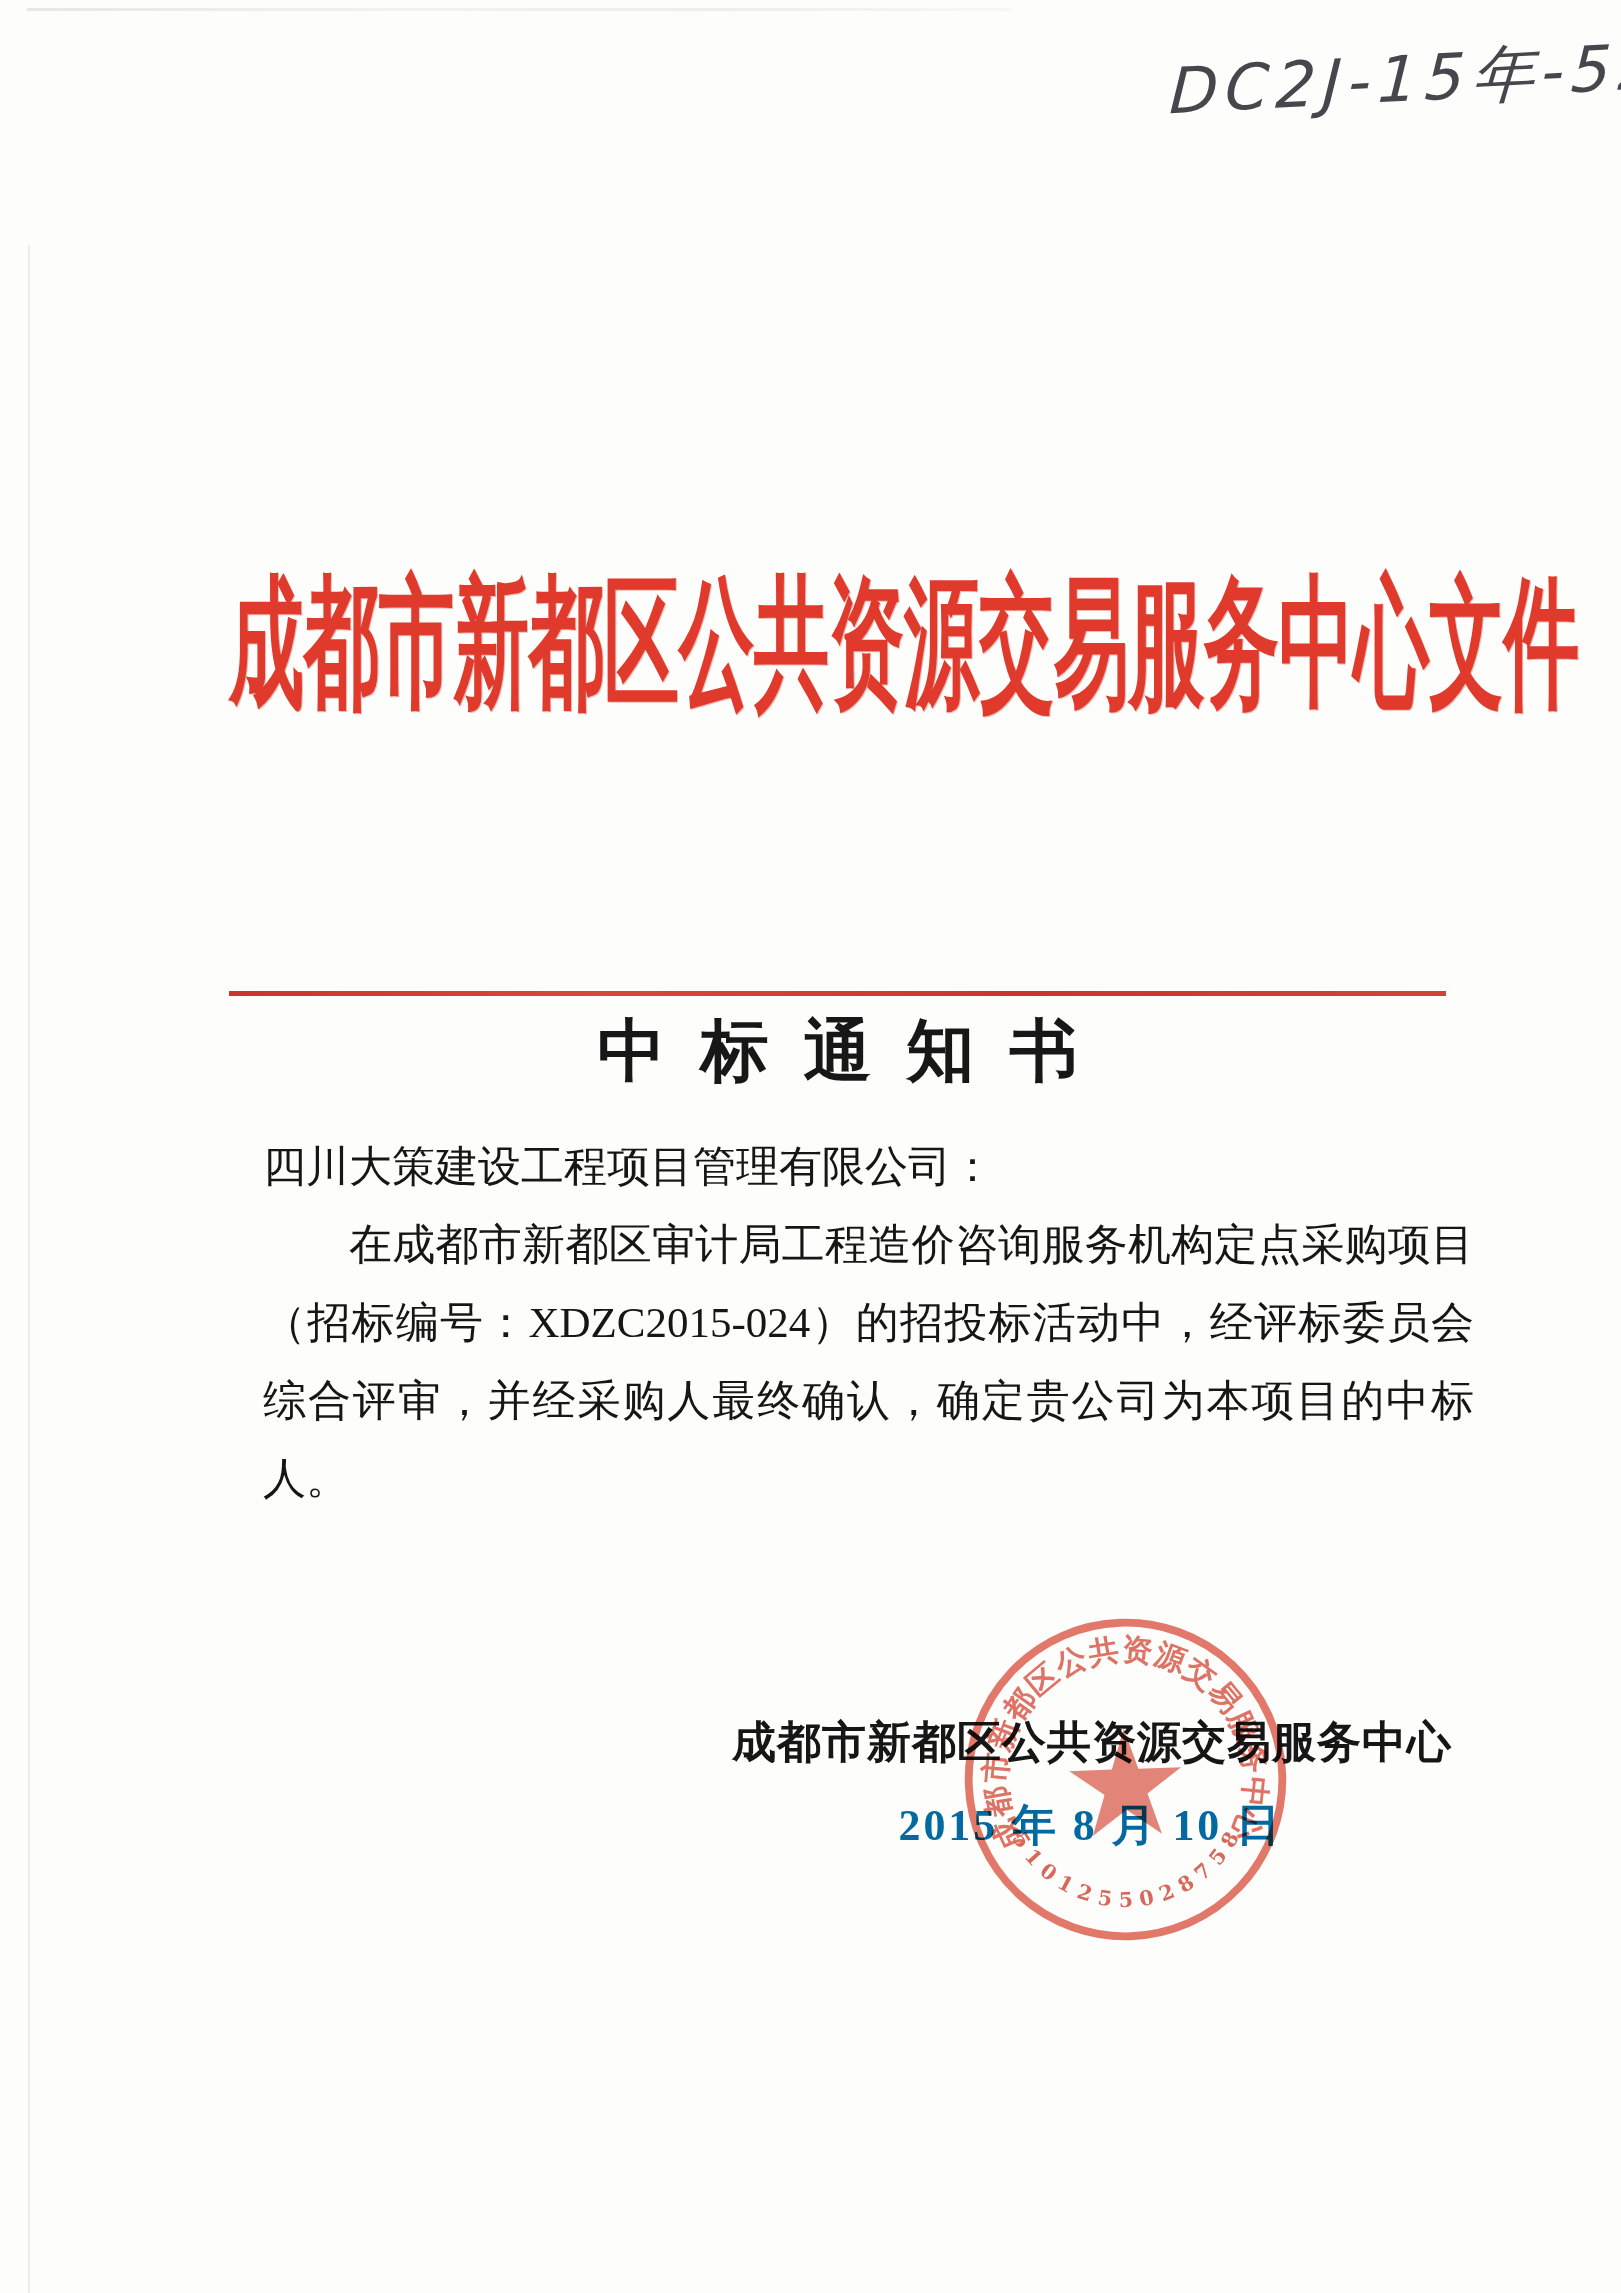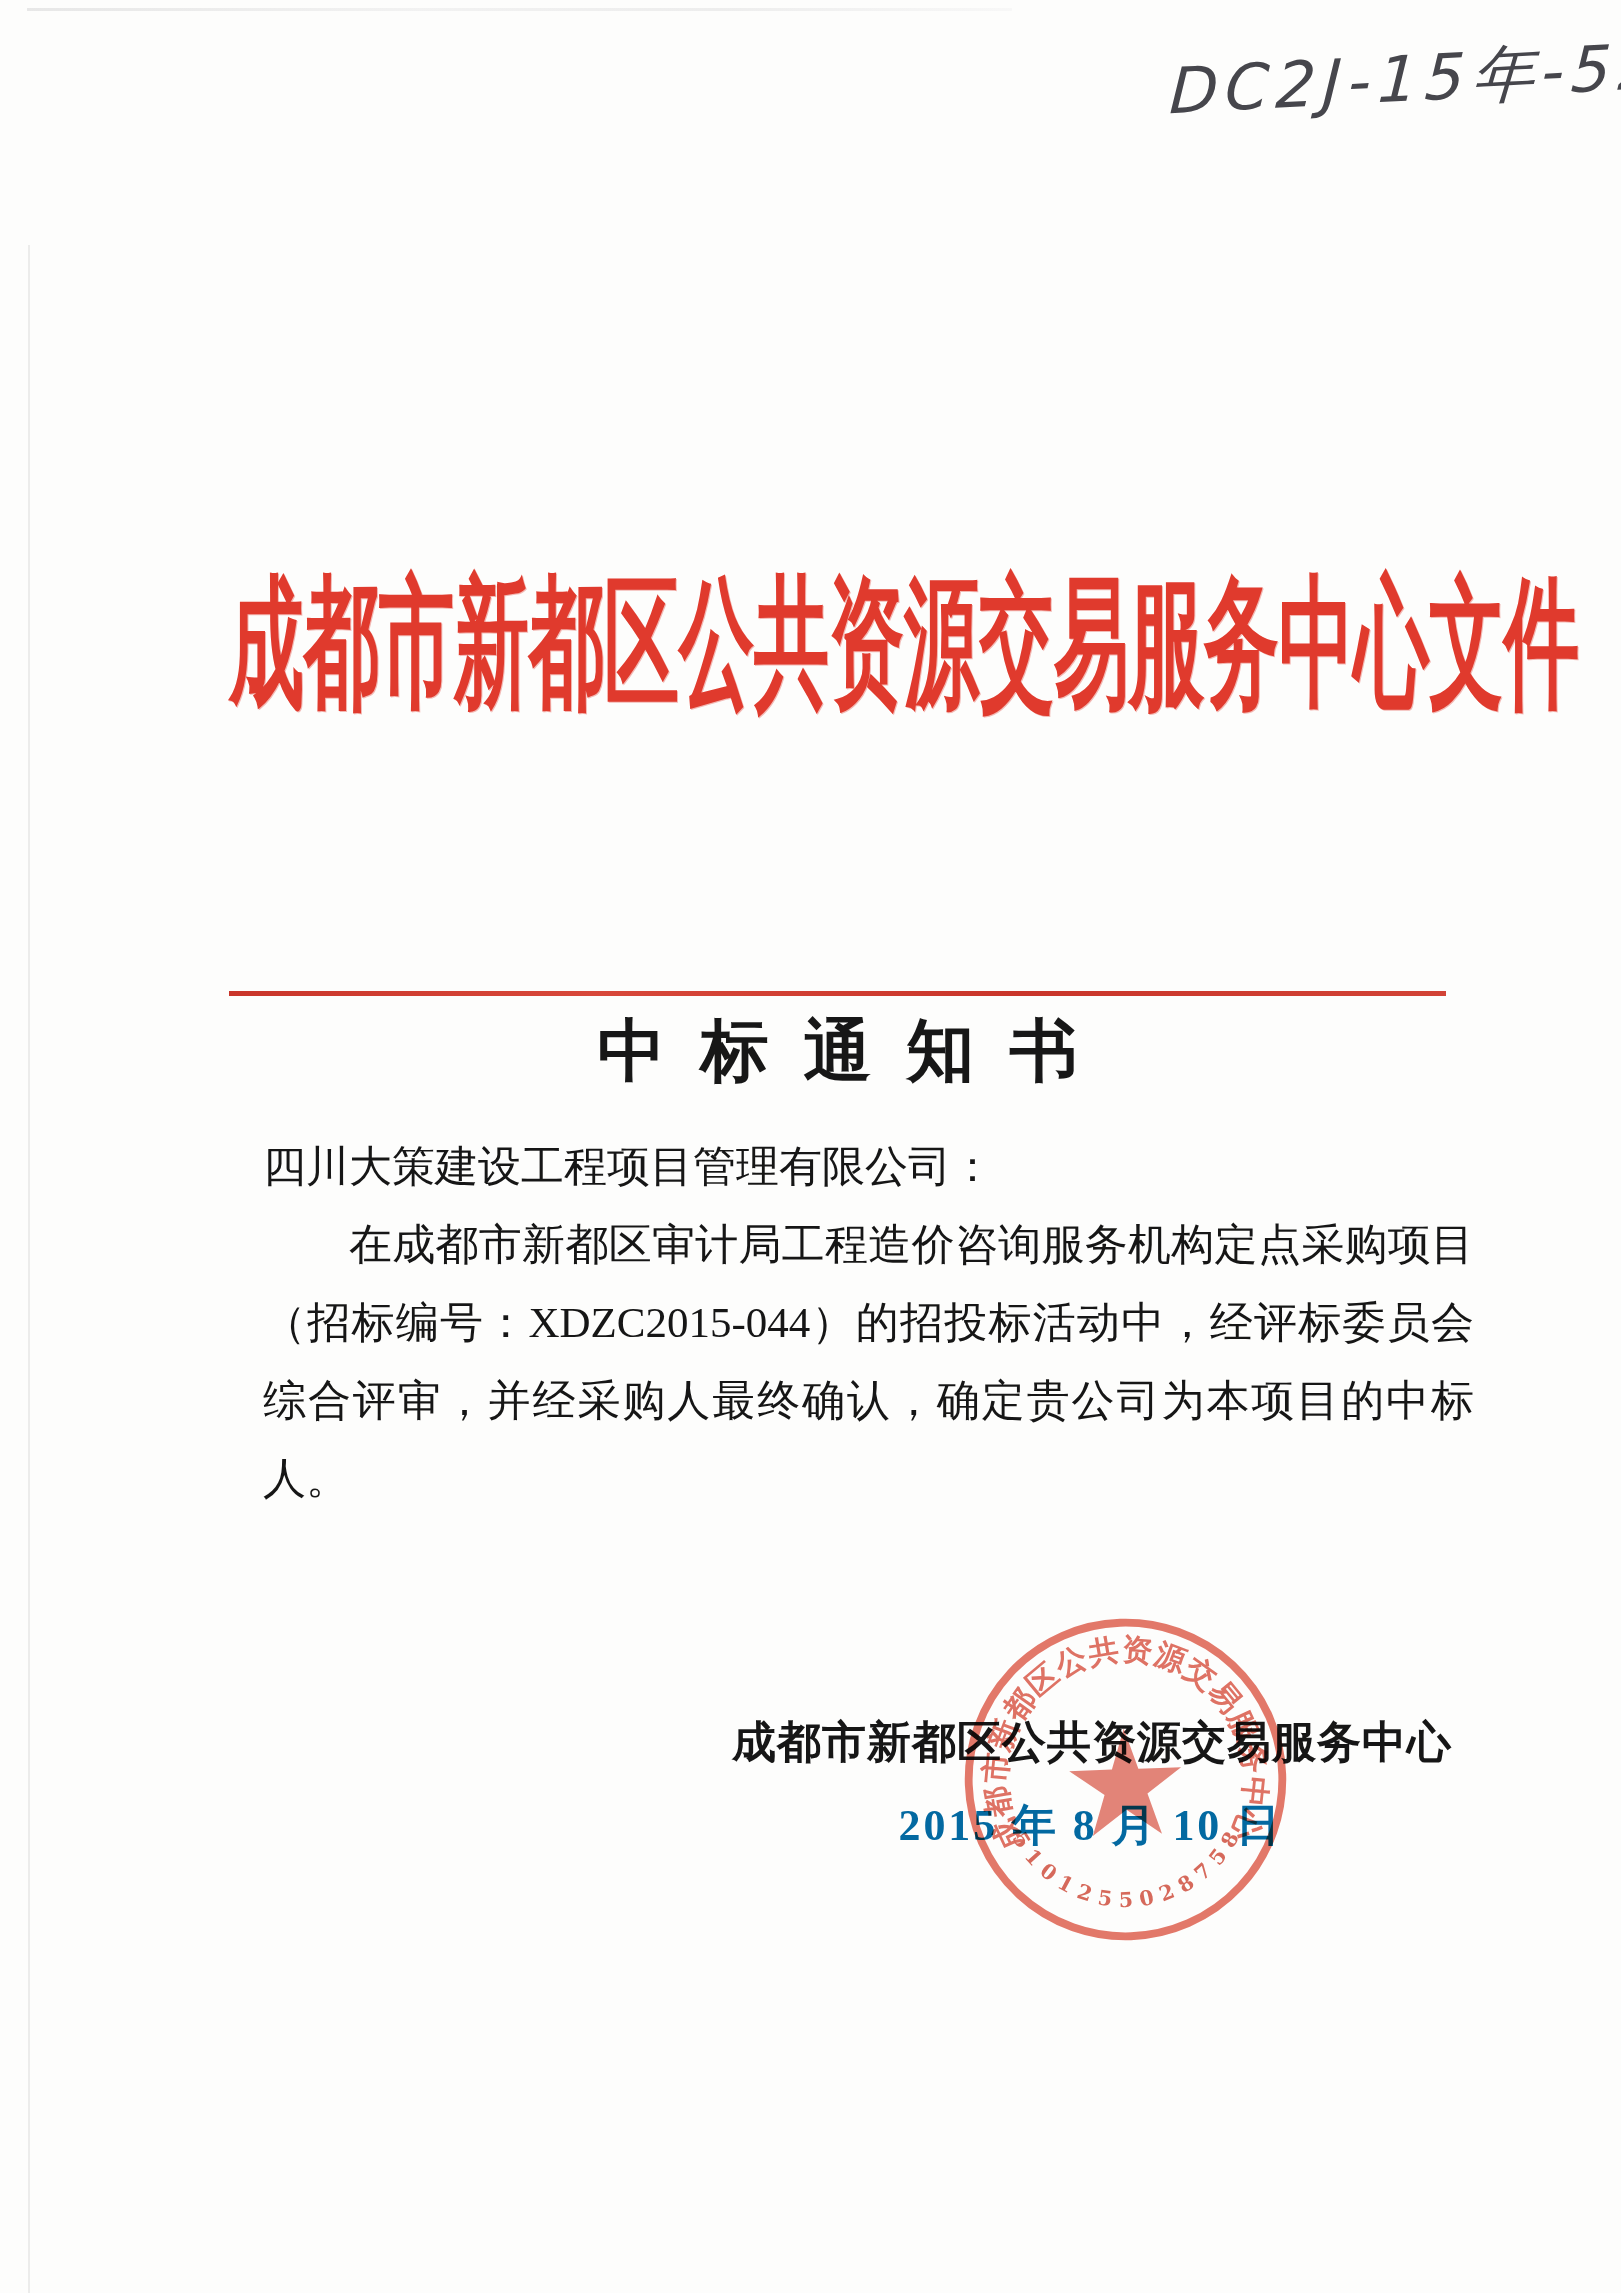--- a/index.html
+++ b/index.html
@@ -141,21 +141,21 @@
 
   <div class="letterhead">成都市新都区公共资源交易服务中心文件</div>
 
 
   <div class="red-rule"></div>
 
   <h1 class="doc-title">中标通知书</h1>
 
   <div class="body-text">
     <p>四川大策建设工程项目管理有限公司：</p>
-    <p class="indent">在成都市新都区审计局工程造价咨询服务机构定点采购项目（招标编号：XDZC2015-044）的招投标活动中，经评标委员会综合评审，并经采购人最终确认，确定贵公司为本项目的中标人。</p>
+    <p class="indent">在成都市新都区审计局工程造价咨询服务机构定点采购项目（招标编号：XDZC2015-024）的招投标活动中，经评标委员会综合评审，并经采购人最终确认，确定贵公司为本项目的中标人。</p>
   </div>
 
   <div class="signature">成都市新都区公共资源交易服务中心</div>
 
   <div class="issue-date">2015 年 8 月 10 日</div>
 
   <svg class="seal" viewBox="-176 -176 352 352">
     <circle class="ring" cx="0" cy="0" r="160"></circle>
 
     <path id="sealTextArc" d="M -107.7,57.3 A 122,122 0 1 1 107.7,57.3" fill="none"></path>

